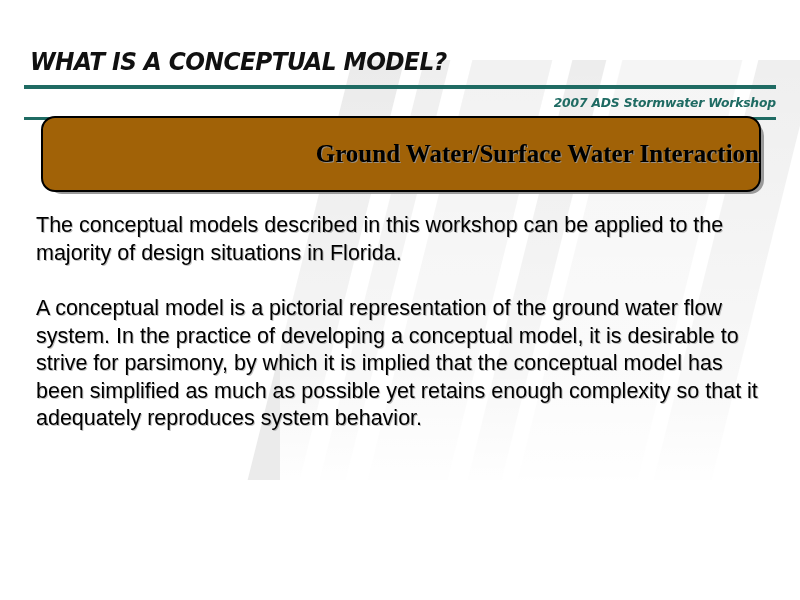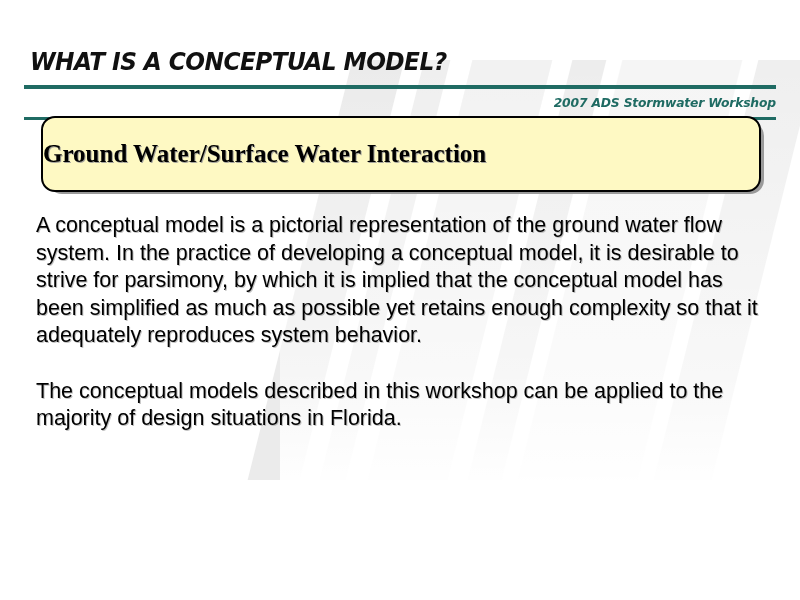--- a/index.html
+++ b/index.html
@@ -106,24 +106,24 @@
     background: #9a9a9a;
   }
   .callout {
     position: absolute;
     left: 41px;
     top: 116px;
     width: 716px;
     height: 72px;
     border: 2px solid #000000;
     border-radius: 14px;
-    background: #fef9c3;
+    background: #a16207;
     display: flex;
     align-items: center;
-    justify-content: flex-start;
+    justify-content: flex-end;
   }
   .callout-text {
     font-family: "Liberation Serif", serif;
     font-weight: bold;
     font-size: 25px;
     color: #000000;
     text-shadow: 1px 1px 0 rgba(150,150,150,0.85);
     white-space: nowrap;
   }
 
@@ -167,17 +167,17 @@
     <div class="rule-bottom"></div>
     <div class="workshop-label">2007 ADS Stormwater Workshop</div>
   </div>
 
   <div class="callout-shadow"></div>
   <div class="callout">
     <div class="callout-text">Ground Water/Surface Water Interaction</div>
   </div>
 
   <div class="body-area">
+    <p class="para">The conceptual models described in this workshop can be applied to the majority of design situations in Florida.</p>
     <p class="para">A conceptual model is a pictorial representation of the ground water flow system.  In the practice of developing a conceptual model, it is desirable to strive for parsimony, by which it is implied that the conceptual model has been simplified as much as possible yet retains enough complexity so that it adequately reproduces system behavior.</p>
-    <p class="para">The conceptual models described in this workshop can be applied to the majority of design situations in Florida.</p>
   </div>
 
 </div>
 
 </body></html>

